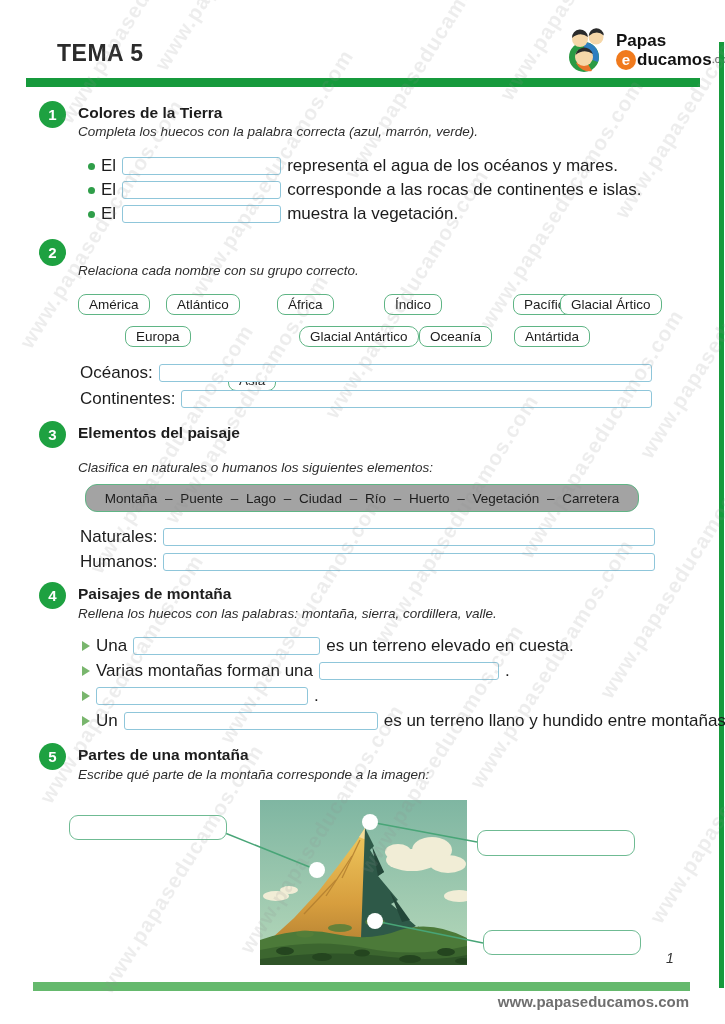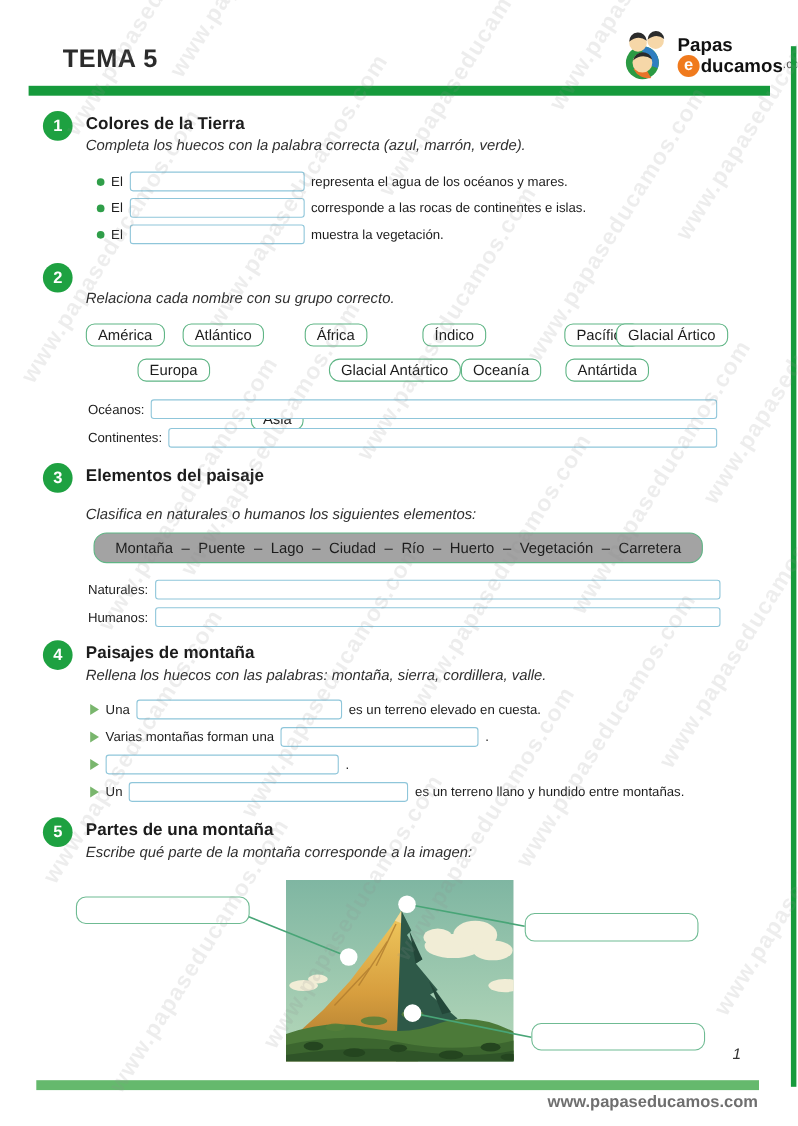--- a/index.html
+++ b/index.html
@@ -26,21 +26,21 @@
   .logo-line2{display:flex;align-items:center;font-weight:bold;font-size:17px;color:#111;}
   .logo-e{display:inline-flex;align-items:center;justify-content:center;width:20px;height:20px;
           border-radius:50%;background:#f07a1d;color:#fff;font-size:15px;font-weight:bold;margin-right:1px;}
   .logo-tld{font-size:11px;font-weight:normal;color:#555;}
 
   .badge{width:27px;height:27px;border-radius:50%;background:var(--badge-green);color:#fff;
          font-weight:bold;font-size:15px;display:flex;align-items:center;justify-content:center;}
   .sec-title{font-size:15.5px;font-weight:bold;color:#1c1c1c;}
   .sec-sub{font-size:13.5px;font-style:italic;color:#2e2e2e;}
 
-  .fill-row{position:absolute;display:flex;align-items:center;gap:6px;font-size:12px;white-space:nowrap;}
+  .fill-row{position:absolute;display:flex;align-items:center;gap:6px;font-size:17px;white-space:nowrap;}
   .dot-bullet{width:7px;height:7px;border-radius:50%;background:var(--bullet-green);flex:0 0 auto;}
   .tri-bullet{width:0;height:0;border-top:5px solid transparent;border-bottom:5px solid transparent;
               border-left:8px solid var(--triangle-green);flex:0 0 auto;}
   .blank{border:1.3px solid var(--blank-border);border-radius:3px;background:#fff;height:16px;flex:0 0 auto;}
   .blank.grow{flex:1 1 auto;}
 
   .chip{position:absolute;border:1.4px solid var(--chip-border);border-radius:8px;background:#fff;
         padding:2px 10px;font-size:13.5px;white-space:nowrap;}
   .word-box{position:absolute;border:1.6px solid var(--chip-border);border-radius:12px;background:#a3a3a3;
             display:flex;align-items:center;justify-content:center;font-size:13.5px;word-spacing:4px;}

